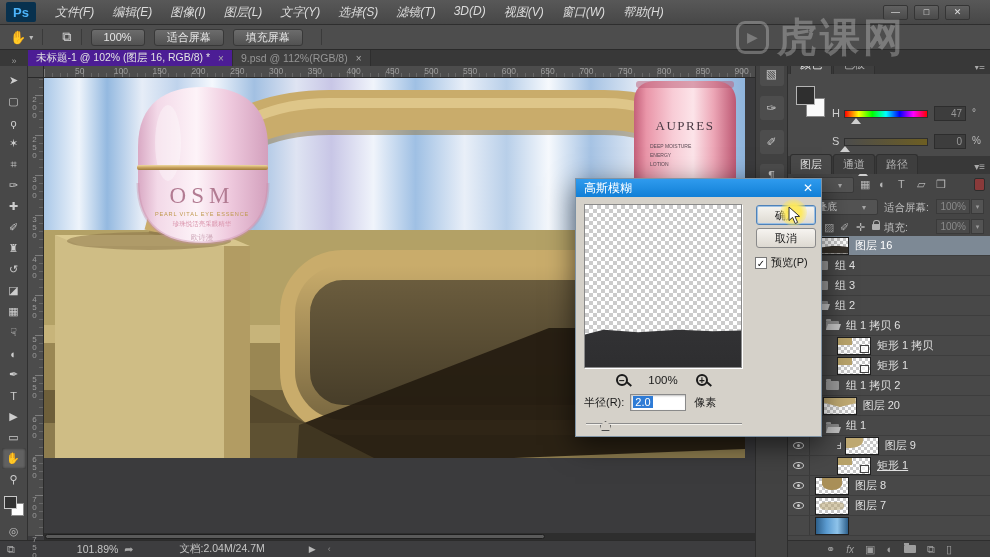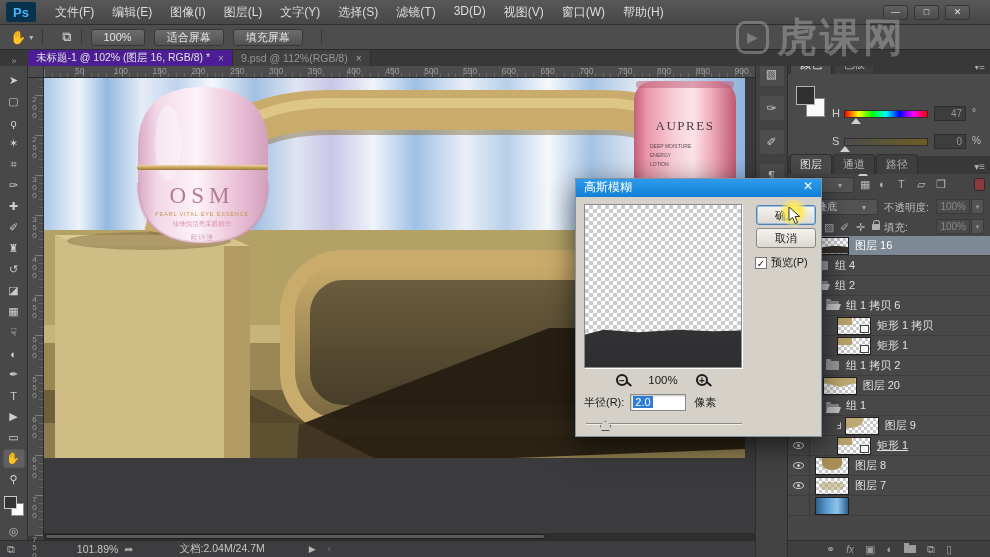--- a/index.html
+++ b/index.html
@@ -149,21 +149,21 @@
   .sb-icon{color:#a8a8a8;font-size:11px;margin-left:7px;}
   .sb-zoom{margin-left:62px;}
   .sb-share{margin-left:6px;color:#a8a8a8;font-size:11px;}
   .sb-doc{margin-left:46px;text-align:right;}
   .sb-play{margin-left:44px;font-size:9px;color:#b8b8b8;}
   .sb-tri{margin-left:12px;font-size:9px;color:#8a8a8a;}
 
   
   .dialog{position:absolute;left:575px;top:178px;width:247px;height:259px;z-index:200;
     border:1px solid #7f93a5;box-shadow:0 8px 26px rgba(0,0,0,.6);}
-  .dlg-title{height:18px;background:linear-gradient(#2f9bee,#117fd6);display:flex;
+  .dlg-title{height:18px;background:linear-gradient(#2f9bee,#117fd6);display:flex;align-items:center;
     padding:0 8px;color:#fff;font-size:12px;}
   .dlg-close{margin-left:auto;font-size:12px;color:#fff;}
   .dlg-body{position:absolute;left:0;top:18px;right:0;bottom:0;background:#d5d1c9;}
   .preview-box{position:absolute;left:8px;top:7px;width:158px;height:164px;border:1px solid #8a8a8a;
     box-shadow:1px 1px 0 #fff;background:#fff conic-gradient(#cbcbcb 25%,#fff 0 50%,#cbcbcb 0 75%,#fff 0);background-size:8px 8px;}
   .preview-dark{position:absolute;left:0;right:0;bottom:0;top:0;background:linear-gradient(#3f3f41,#2e2e30);
     clip-path:polygon(0 80%,12% 77%,34% 78.5%,60% 77%,82% 78%,100% 77.5%,100% 100%,0 100%);}
   .zoom-row{position:absolute;left:8px;top:176px;width:158px;height:16px;}
   .mag{position:absolute;top:1px;width:12px;height:12px;border:2px solid #1a1a1a;border-radius:50%;
     display:flex;align-items:center;justify-content:center;font-size:10px;font-weight:bold;color:#1a1a1a;}
@@ -196,21 +196,21 @@
     display:flex;align-items:center;justify-content:center;font-size:14px;}
   .wm-text{font-size:40px;font-weight:bold;letter-spacing:3px;line-height:1;}
 </style>
 </head>
 <body>
 
 <div class="app">
 
   <div class="menubar">
     <div class="ps-logo">Ps</div>
-    <nav id="menus" style="display:flex;">
+    <nav id="menus" style="display:flex;font-style:italic;">
         <span class="menu-item">文件(F)</span>
         <span class="menu-item">编辑(E)</span>
         <span class="menu-item">图像(I)</span>
         <span class="menu-item">图层(L)</span>
         <span class="menu-item">文字(Y)</span>
         <span class="menu-item">选择(S)</span>
         <span class="menu-item">滤镜(T)</span>
         <span class="menu-item">3D(D)</span>
         <span class="menu-item">视图(V)</span>
         <span class="menu-item">窗口(W)</span>
@@ -504,21 +504,21 @@
       </span>
       <span id="filter-icons"><span class="ictl" style="left: 72px;">▦</span><span class="ictl" style="left: 91px;">◐</span><span class="ictl" style="left: 110px;">T</span><span class="ictl" style="left: 129px;">▱</span><span class="ictl" style="left: 148px;">❒</span></span>
       <span class="ftoggle" style="left:186px;top:2px;"></span>
     </div>
 
     <div class="lrowctl" style="top:148px;height:19px;">
       <span class="dd" style="left:4px;top:1px;width:86px;">
         <span>正片叠底</span>
           <span class="arr">▾</span>
       </span>
-      <span class="graylbl" style="left:96px;">不透明度:</span>
+      <span class="graylbl" style="left:96px;">适合屏幕:</span>
       <span class="grayval" style="left:148px;">100%</span>
       <span class="dbox" style="left:183px;">▾</span>
     </div>
 
     <div class="lrowctl" style="top:169px;height:18px;">
       <span class="graylbl" style="left:4px;top:2px;">锁定:</span>
       <span id="lock-icons"><span class="ictl" style="left: 36px;">▨</span><span class="ictl" style="left: 52px;">✐</span><span class="ictl" style="left: 68px;">✛</span><span class="padlock" style="position: absolute; left: 84px; top: 5px;"></span></span>
       <span class="graylbl" style="left:96px;top:2px;">填充:</span>
       <span class="grayval" style="left:148px;top:0;">100%</span>
       <span class="dbox" style="left:183px;top:0;">▾</span>
@@ -536,20 +536,29 @@
             <span class="lname">图层 16</span>
           </span>
         </div>
         <div class="lrow">
           <span class="eyecell">
             <span class="eye"></span>
           </span>
           <span class="lcontent" style="padding-left: 5px;">
             <span class="folder"></span>
             <span class="lname">组 4</span>
+          </span>
+        </div>
+        <div class="lrow">
+          <span class="eyecell">
+            <span class="eye"></span>
+          </span>
+          <span class="lcontent" style="padding-left: 5px;">
+            <span class="folder"></span>
+            <span class="lname">组 3</span>
           </span>
         </div>
         <div class="lrow">
           <span class="eyecell">
             <span class="eye"></span>
           </span>
           <span class="lcontent" style="padding-left: 5px;">
             <span class="folder open"></span>
             <span class="lname">组 2</span>
           </span>

